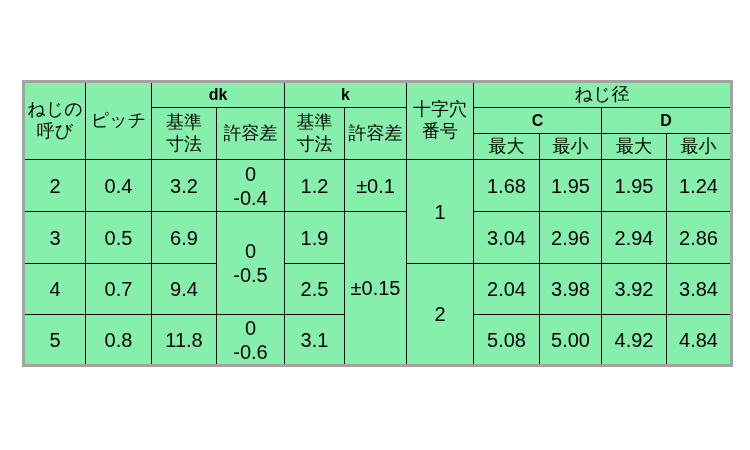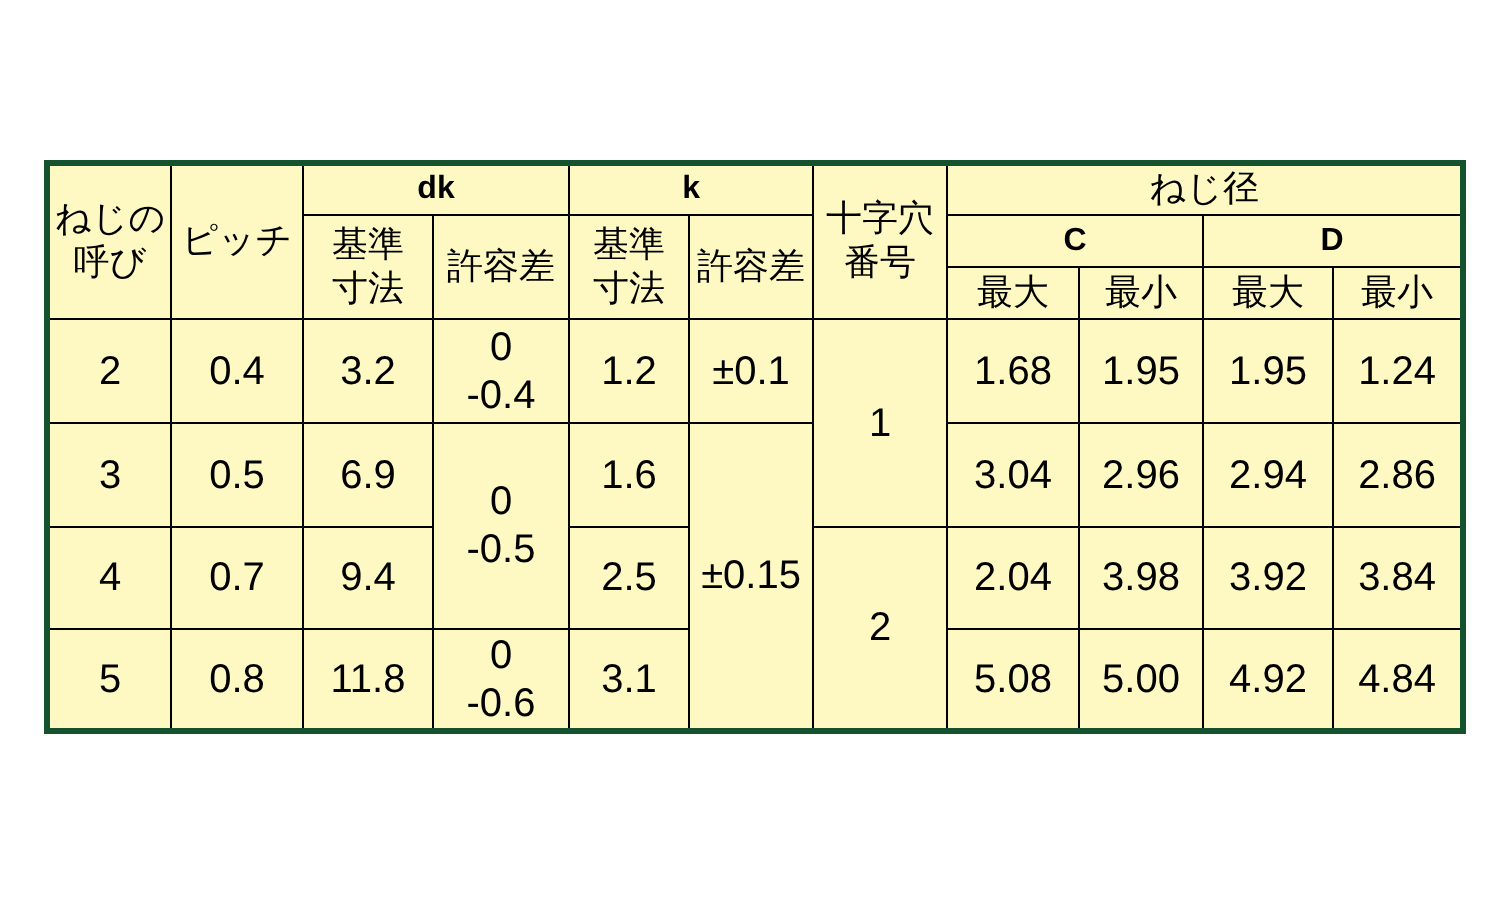--- a/index.html
+++ b/index.html
@@ -14,22 +14,22 @@
   }
   .table-wrap {
     position: absolute;
     left: 22px;
     top: 80px;
   }
   table.spec {
     border-collapse: collapse;
     table-layout: fixed;
     width: 708px;
-    border: 3px solid #14532d;
-    background: #fef9c3;
+    border: 3px solid #a3a3a3;
+    background: #86efac;
   }
   table.spec th,
   table.spec td {
     border: 1px solid #000000;
     text-align: center;
     vertical-align: middle;
     padding: 0;
     font-weight: normal;
     white-space: pre-line;
     line-height: 1.2;
@@ -106,21 +106,21 @@
         <td>1.95</td>
         <td>1.95</td>
         <td>1.24</td>
       </tr>
       <tr class="r2">
         <td>3</td>
         <td>0.5</td>
         <td>6.9</td>
         <td rowspan="2">0
 -0.5</td>
-        <td>1.6</td>
+        <td>1.9</td>
         <td rowspan="3">±0.15</td>
         <td>3.04</td>
         <td>2.96</td>
         <td>2.94</td>
         <td>2.86</td>
       </tr>
       <tr class="r3">
         <td>4</td>
         <td>0.7</td>
         <td>9.4</td>

